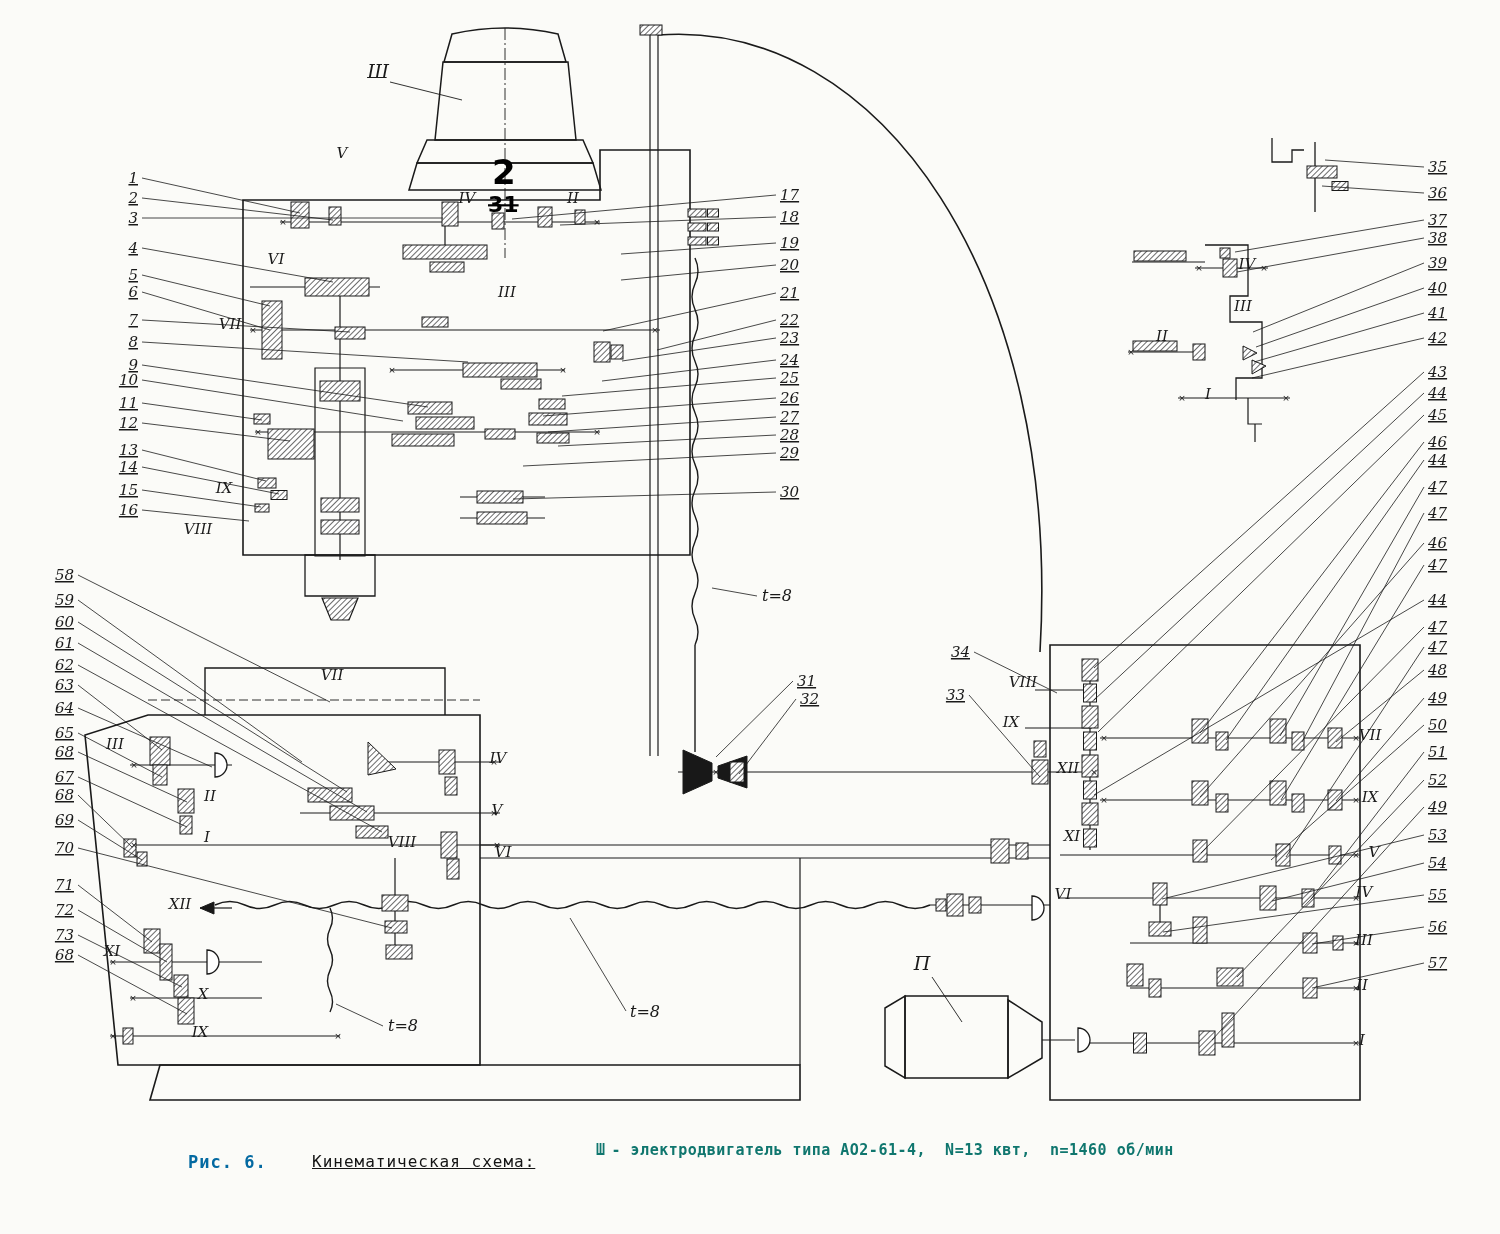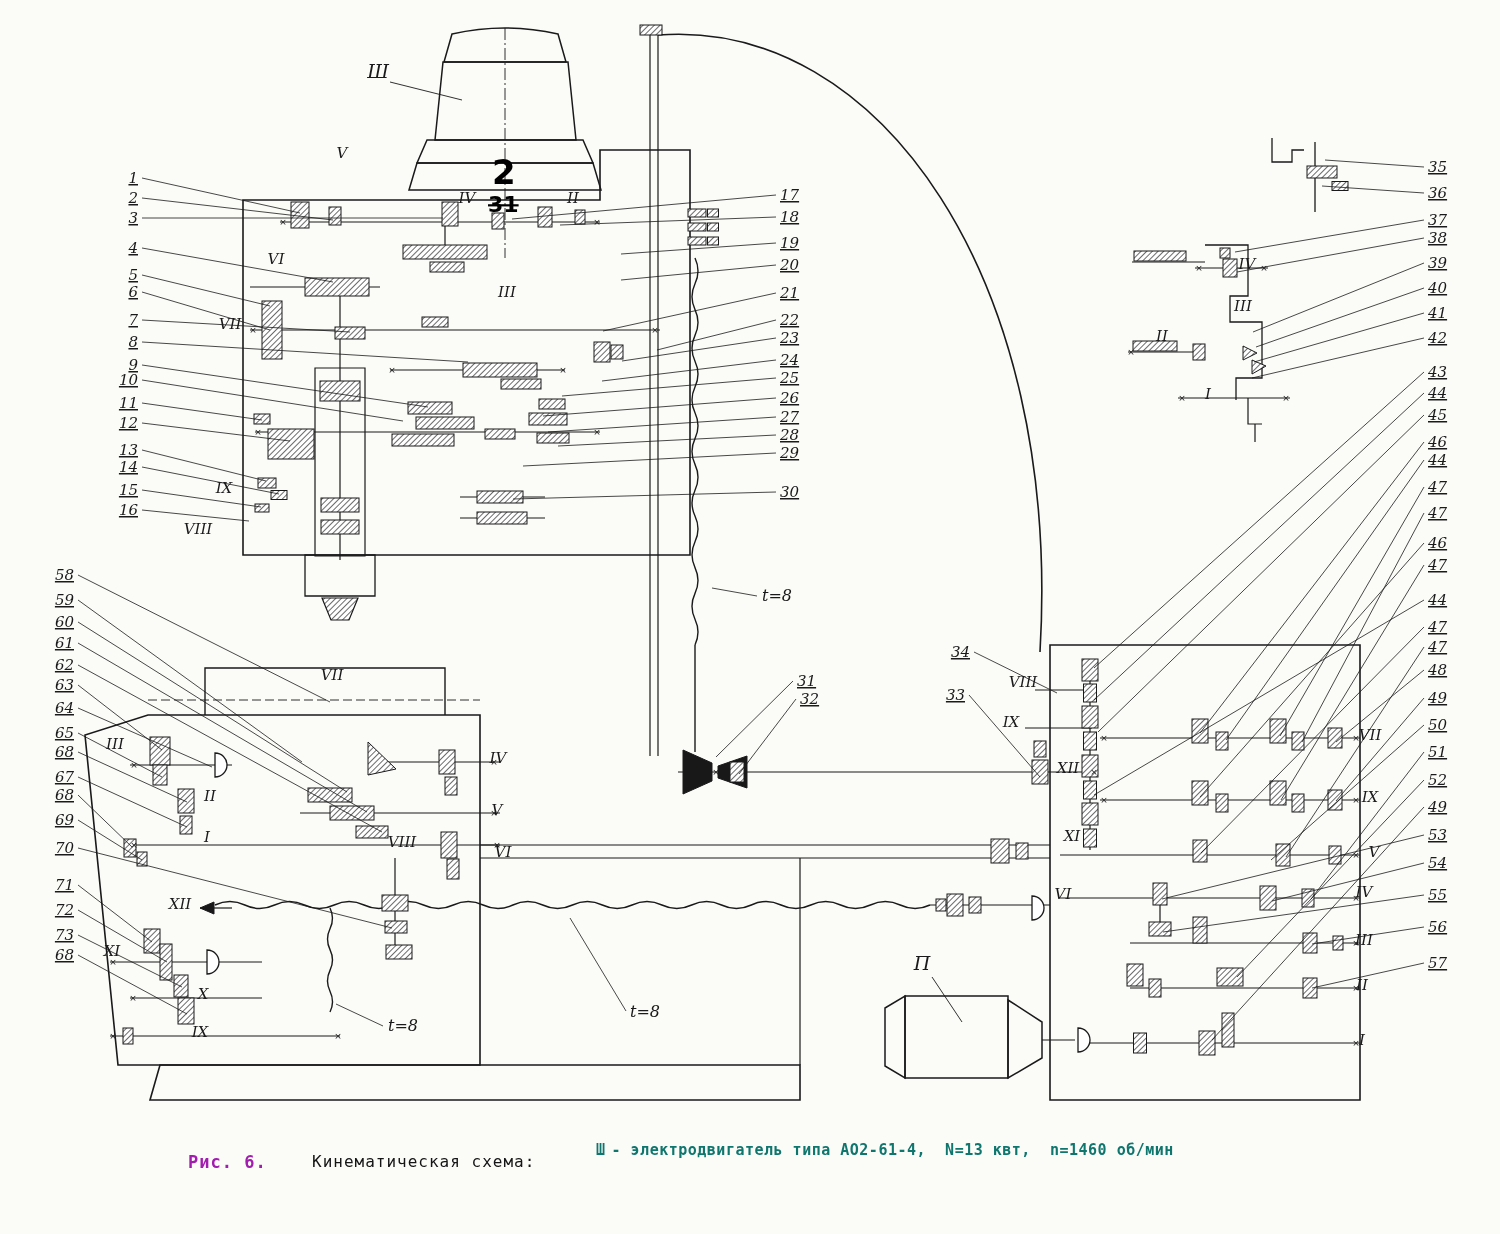--- a/index.html
+++ b/index.html
@@ -1,21 +1,21 @@
 <!DOCTYPE html>
 <html><head>
 <meta charset="utf-8">
 <style>
   html,body{margin:0;padding:0;background:#e8e8e4;}
   .canvas{position:relative;width:1500px;height:1234px;background:#fbfbf8;overflow:hidden;
           font-family:"DejaVu Serif",serif;}
   svg{position:absolute;left:0;top:0;}
   .caption-area span{white-space:pre;}
-  .fig-label{position:absolute;left:188px;top:1152px;font:bold 17px "DejaVu Sans Mono",monospace;letter-spacing:1px;color:#a21caf;}
-  .fig-title{position:absolute;left:312px;top:1152px;font:16px "DejaVu Sans Mono",monospace;letter-spacing:1px;color:#151515;}
+  .fig-label{position:absolute;left:188px;top:1152px;font:bold 17px "DejaVu Sans Mono",monospace;letter-spacing:1px;color:#0369a1;}
+  .fig-title{position:absolute;left:312px;top:1152px;font:16px "DejaVu Sans Mono",monospace;letter-spacing:1px;color:#151515;text-decoration:underline;}
   .legend{position:absolute;left:596px;top:1141px;color:#0f766e;}
   .legend-row{font:bold 15px "DejaVu Sans Mono",monospace;letter-spacing:0.5px;margin-bottom:9px;}
   .legend-row .sym{margin-right:6px;}
 </style>
 </head>
 <body>
 
 <div class="canvas">
 
   <svg id="scheme" width="1500" height="1234" viewBox="0 0 1500 1234">

